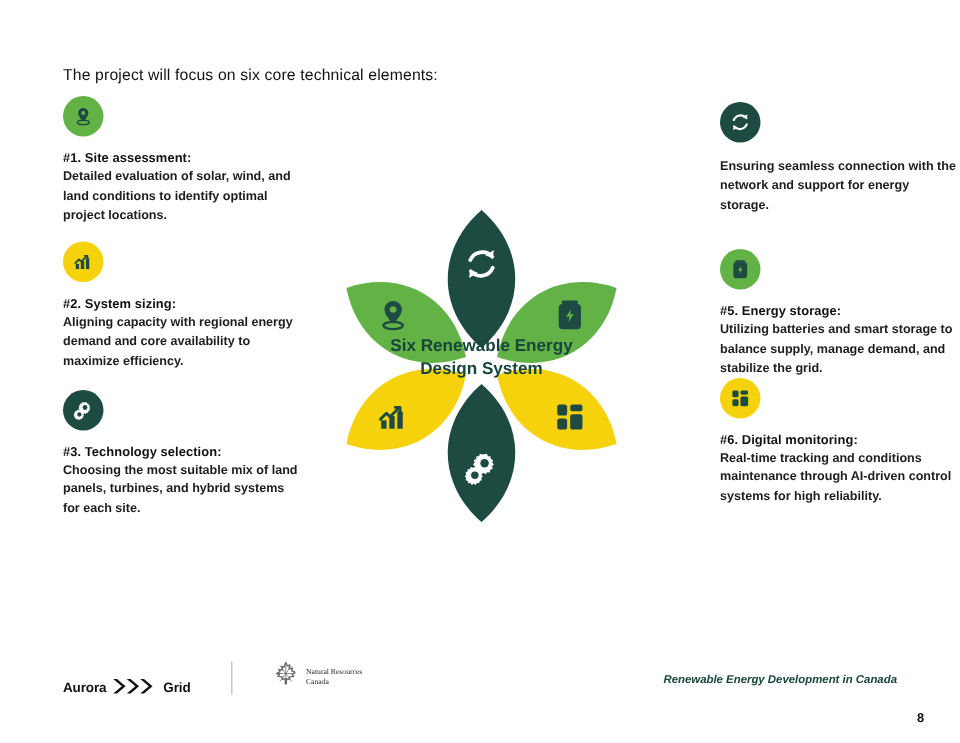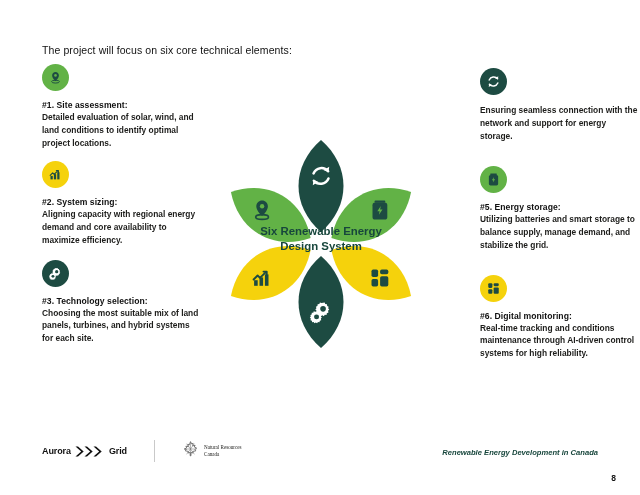--- a/index.html
+++ b/index.html
@@ -65,21 +65,21 @@
     font-size: 8.4px;
     line-height: 1.52;
     color: #1d1d1b;
     font-weight: bold;
   }
 
   
   .card-1 { margin-bottom: 12px; }
   .card-2 { margin-bottom: 13px; }
   .card-4 { margin-bottom: 24px; }
-  .card-5 { margin-bottom: 23px; }
+  .card-5 { }
 
   
   .diagram {
     position: absolute;
     left: 196px;
     top: 106px;
     width: 250px;
     height: 276px;
   }
   .diagram svg { display: block; }
@@ -93,21 +93,21 @@
     font-weight: bold;
     color: #17463c;
     line-height: 1.32;
     pointer-events: none;
   }
   .footer {
     position: absolute;
     left: 42px;
     top: 440px;
     display: flex;
-    align-items: center;
+    align-items: flex-end;
     gap: 27px;
   }
   .logo-aurora {
     display: flex;
     align-items: center;
     gap: 4px;
     font-size: 9px;
     font-weight: bold;
     color: #111111;
     letter-spacing: -0.1px;

